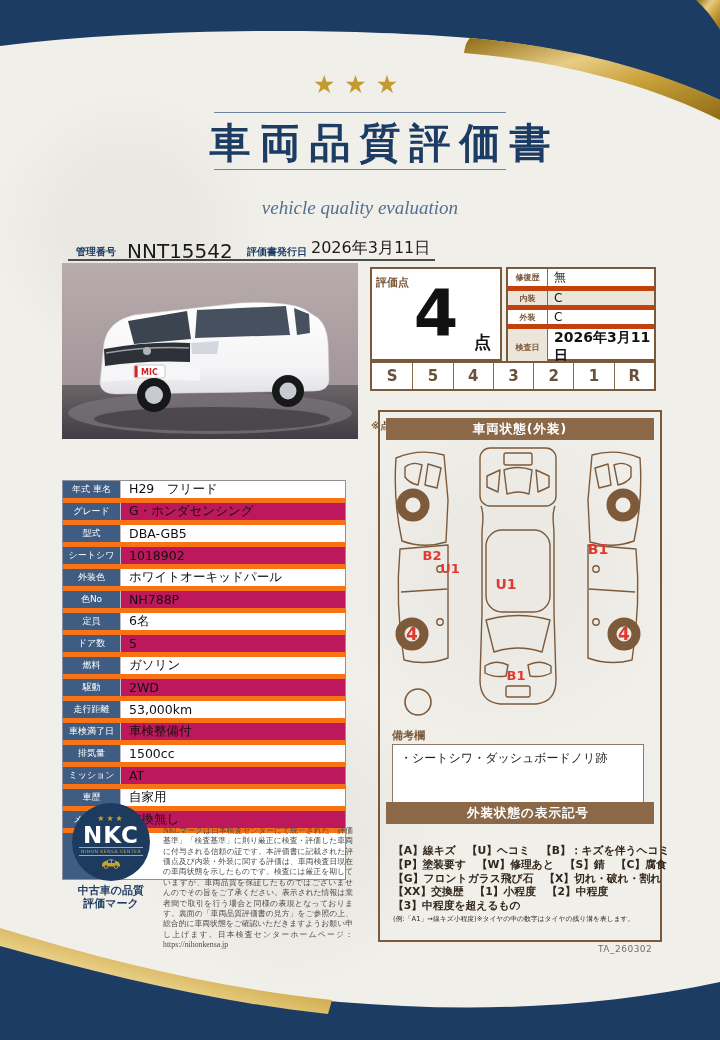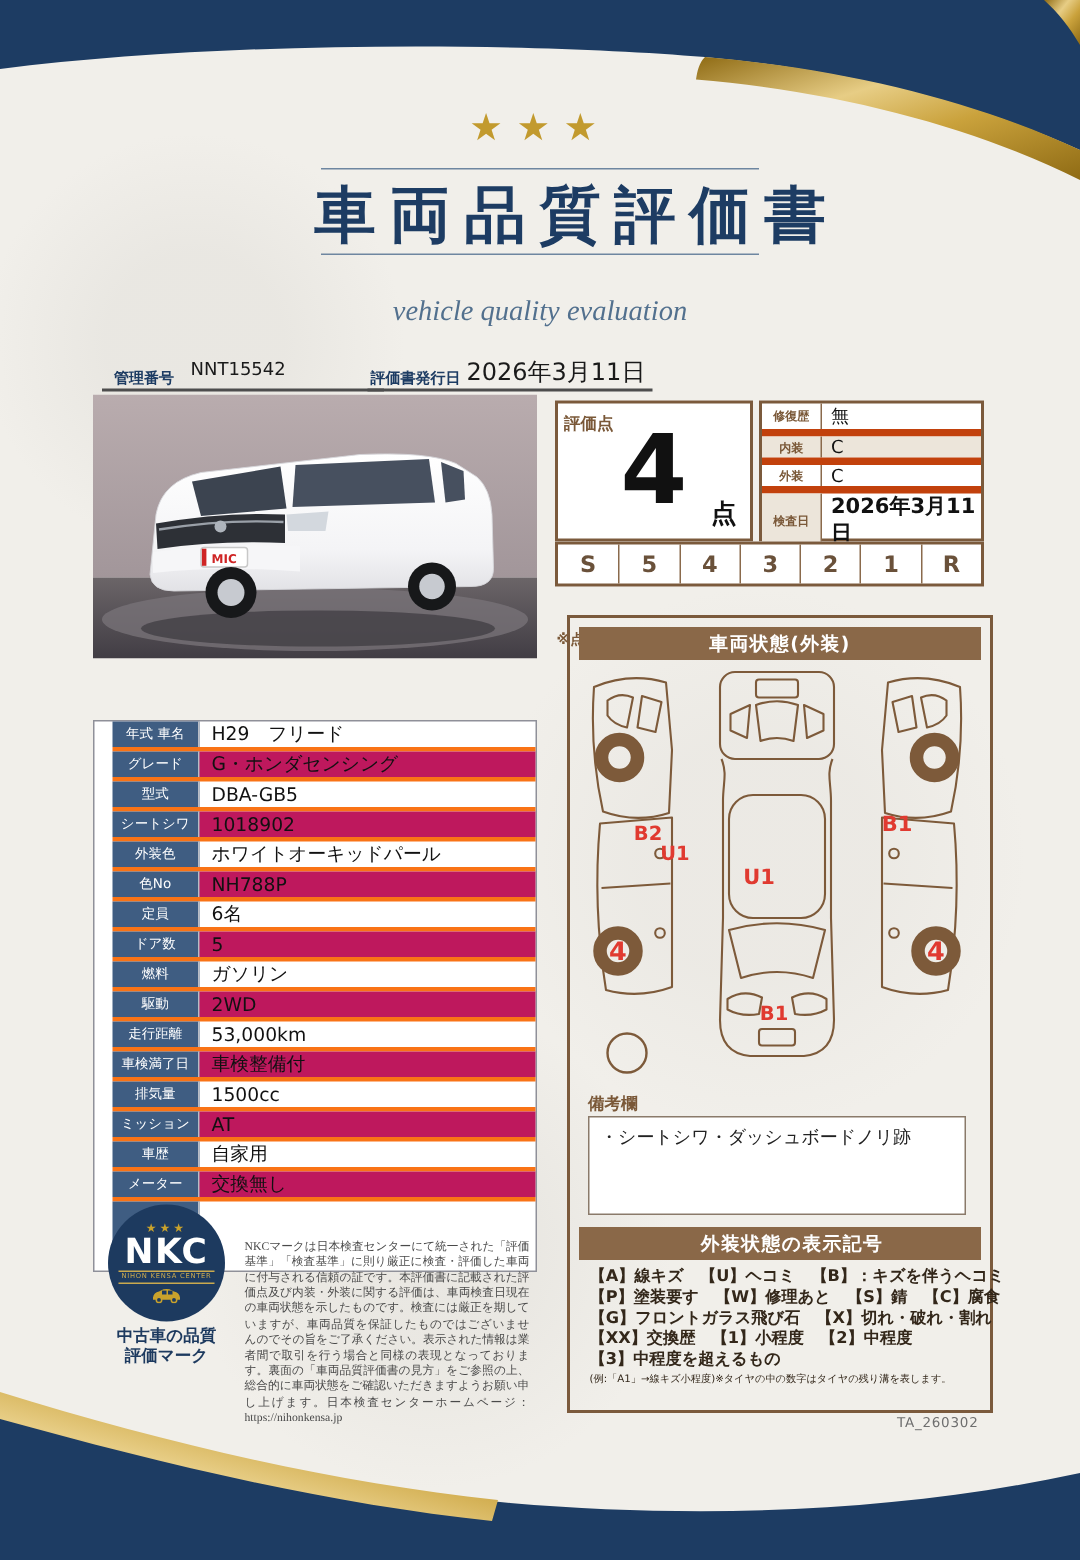--- a/index.html
+++ b/index.html
@@ -16,21 +16,21 @@
   .content{position:absolute;inset:0;z-index:1;}
   
   .stars{top:70px;left:0;width:100%;text-align:center;font-size:25px;letter-spacing:9px;color:#c29a2e;}
   .rule{left:50%;transform:translateX(-50%);width:292px;height:1px;background:#6e86a0;}
   .title{top:116px;left:0;width:100%;text-align:center;font-family:"Liberation Serif","DejaVu Serif",serif;
     font-weight:700;font-size:41px;color:#1d3c63;letter-spacing:9px;text-indent:9px;padding-left:20px;}
   .subtitle{top:173px;left:0;width:100%;text-align:center;font-family:"Liberation Serif","DejaVu Serif",serif;
     font-style:italic;font-size:19px;color:#52708e;margin-top:24px;}
   
   .meta-label{font-size:10px;font-weight:bold;color:#1d3c63;}
-  .meta-value{font-size:12px;color:#1a1a1a;}
+  .meta-value{font-size:20px;color:#1a1a1a;}
   .meta-underline{height:2px;background:#4d4d4d;}
   
   .score-box{left:370px;top:267px;width:128px;height:90px;border:2px solid #7b5a3c;background:#fff;}
   .score-label{position:absolute;top:6px;left:4px;font-size:11px;font-weight:bold;color:#7a5838;}
   .score-value{position:absolute;top:0px;left:0;width:100%;text-align:center;font-size:64px;font-weight:bold;color:#111;line-height:90px;}
   .score-unit{position:absolute;right:9px;bottom:5px;font-size:17px;font-weight:bold;color:#111;}
   .details-box{left:506px;top:267px;width:146px;height:90px;border:2px solid #7b5a3c;background:#fff;display:grid;grid-template-rows:1fr 1fr 1fr 1fr;}
   .drow{display:grid;grid-template-columns:40px 1fr;border-top:5px solid #c2410c;}
   .drow:first-child{border-top:none;}
   .dlabel{display:flex;align-items:center;justify-content:center;font-size:8px;font-weight:bold;color:#7a5838;border-right:1px solid #8a6a4c;}
@@ -44,28 +44,28 @@
   .scale-note{left:371px;top:392px;font-size:9.5px;color:#7a5838;font-weight:bold;margin-top:28px;}
   
   .cond{left:378px;top:410px;width:280px;height:528px;border:2px solid #7b5a3c;}
   .cond-bar{position:absolute;left:6px;right:6px;height:22px;background:#8a6848;color:#fff;
     font-size:12.5px;font-weight:bold;display:flex;align-items:center;justify-content:center;letter-spacing:1px;}
   .cond-bar.top{top:6px;}
   .diagram{position:absolute;left:4px;top:30px;}
   .rem-label{position:absolute;left:12px;top:316px;font-size:11px;font-weight:bold;color:#7a5838;}
   .rem-box{position:absolute;left:12px;top:332px;width:250px;height:64px;border:1px solid #8a7a6a;background:#fff;}
   .rem-text{padding:5px 7px;font-size:12px;color:#222;}
-  .legend-bar{top:406px;padding-left:16px;}
+  .legend-bar{top:390px;padding-left:16px;}
   .legend{position:absolute;left:13px;top:432px;width:254px;font-size:10.8px;font-weight:600;color:#33271a;line-height:1.28;}
   .legend div{white-space:nowrap;}
   .legend-note{font-size:6.8px;font-weight:normal;margin-top:2px;}
   .ta-code{left:598px;top:944px;font-size:9px;color:#6e6e6e;letter-spacing:.5px;}
   
-  .specs{left:62px;top:480px;width:282px;border:1px solid #8f9099;background:#fff;padding-left:12px;}
-  .srow{display:grid;grid-template-columns:58px 1fr;height:17px;border-top:3px solid #f97316;}
+  .specs{left:62px;top:480px;width:282px;border:1px solid #8f9099;background:#fff;}
+  .srow{display:grid;grid-template-columns:58px 1fr;height:17px;border-top:5px solid #f97316;}
   .srow:first-child{border-top:none;}
   .srow.tall{height:46px;}
   .slabel{background:#3f5d82;color:#fff;font-size:9px;display:flex;align-items:center;justify-content:center;border-right:1px solid #b9bdc5;}
   .svalue{font-size:12.5px;color:#111;display:flex;align-items:center;padding-left:8px;}
   .srow.alt .svalue{background:#be185d;}
   
   .nkc-circle{left:72px;top:803px;width:78px;height:78px;border-radius:50%;background:#1d3a5f;
     display:flex;flex-direction:column;align-items:center;justify-content:center;}
   .nkc-stars{font-size:8px;color:#c9a22c;letter-spacing:2px;line-height:1;}
   .nkc-name{font-size:23px;font-weight:bold;color:#fff;line-height:1.05;letter-spacing:1px;}

